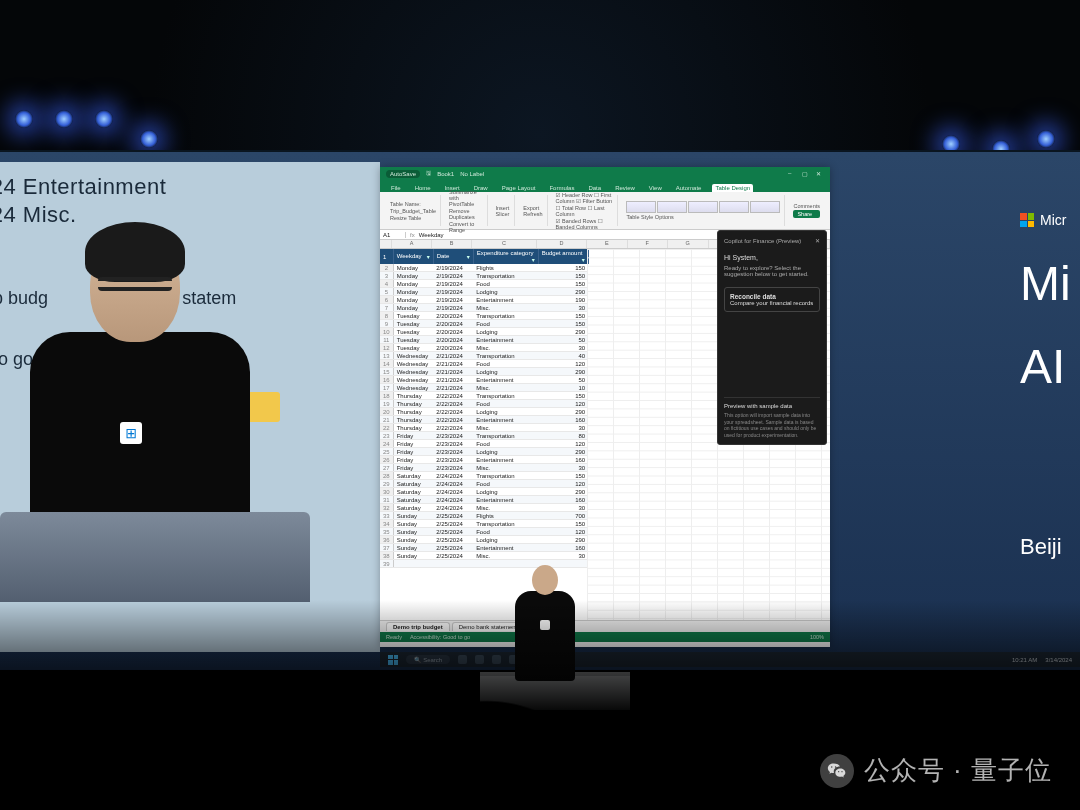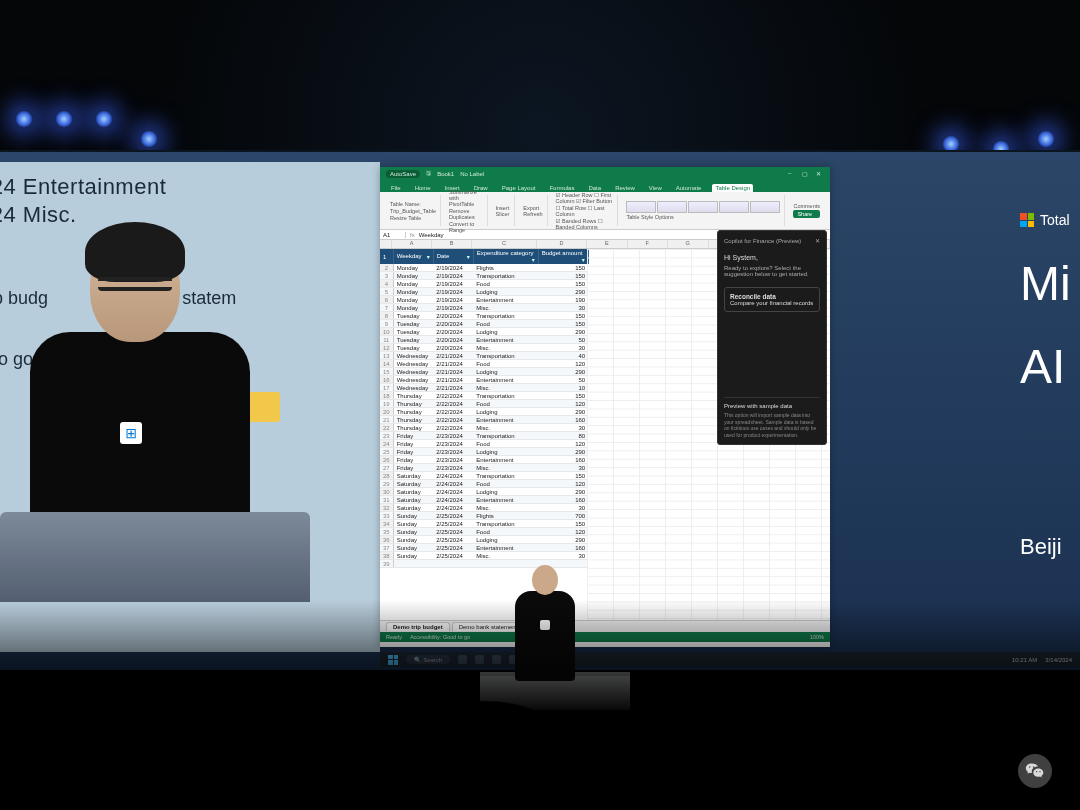--- a/index.html
+++ b/index.html
@@ -178,21 +178,21 @@
     </div>
 
     <div class="right-panel">
       <div class="ms-logo">
         <span class="ms-sq">
             <span></span>
             <span></span>
             <span></span>
             <span></span>
           </span>
-        <span>Total</span>
+        <span>Micr</span>
       </div>
       <div class="right-big">Mi</div>
       <div class="right-big">AI</div>
       <div class="right-city">Beiji</div>
     </div>
 
     <div class="excel">
       <div class="titlebar">
         <span class="autosave">AutoSave</span>
         <span>🖫</span>
@@ -611,15 +611,16 @@
   </div>
 
   <div class="audience"></div>
 
   <div class="watermark">
     <span class="wm-ico">
       <svg viewBox="0 0 24 24">
           <path d="M8 3C4 3 1 5.5 1 8.7c0 1.8 1 3.4 2.6 4.5l-.7 2.2 2.5-1.3c.8.2 1.7.4 2.6.4h.4c-.2-.6-.3-1.2-.3-1.8 0-3.3 3.2-6 7.1-6h.3C14.8 4.3 11.7 3 8 3zm-2.3 3.3c.5 0 .9.4.9.9s-.4.9-.9.9-.9-.4-.9-.9.4-.9.9-.9zm4.6 0c.5 0 .9.4.9.9s-.4.9-.9.9-.9-.4-.9-.9.4-.9.9-.9zM16 9c-3.3 0-6 2.2-6 5s2.7 5 6 5c.7 0 1.4-.1 2.1-.3l2 1-.5-1.8c1.4-.9 2.4-2.3 2.4-3.9 0-2.8-2.7-5-6-5zm-2 3c.4 0 .8.3.8.8s-.3.8-.8.8-.8-.3-.8-.8.3-.8.8-.8zm4 0c.4 0 .8.3.8.8s-.3.8-.8.8-.8-.3-.8-.8.3-.8.8-.8z"></path>
         </svg>
     </span>
+    <span>公众号 · 量子位</span>
   </div>
 
 </div>
 
 </body></html>

